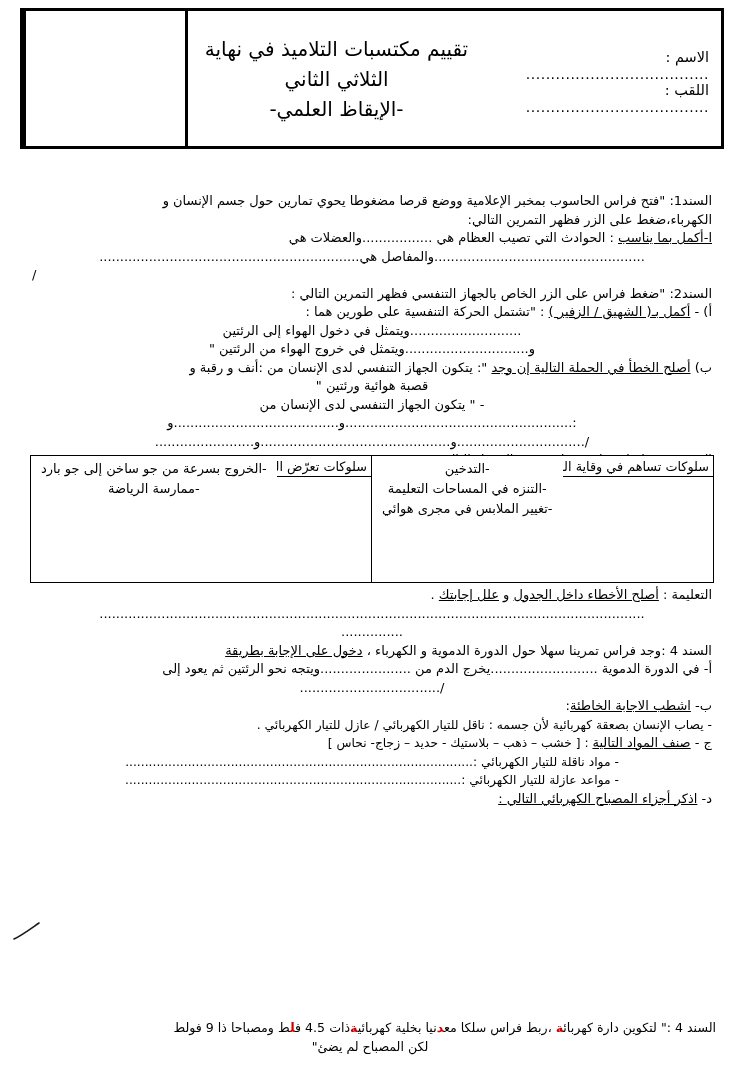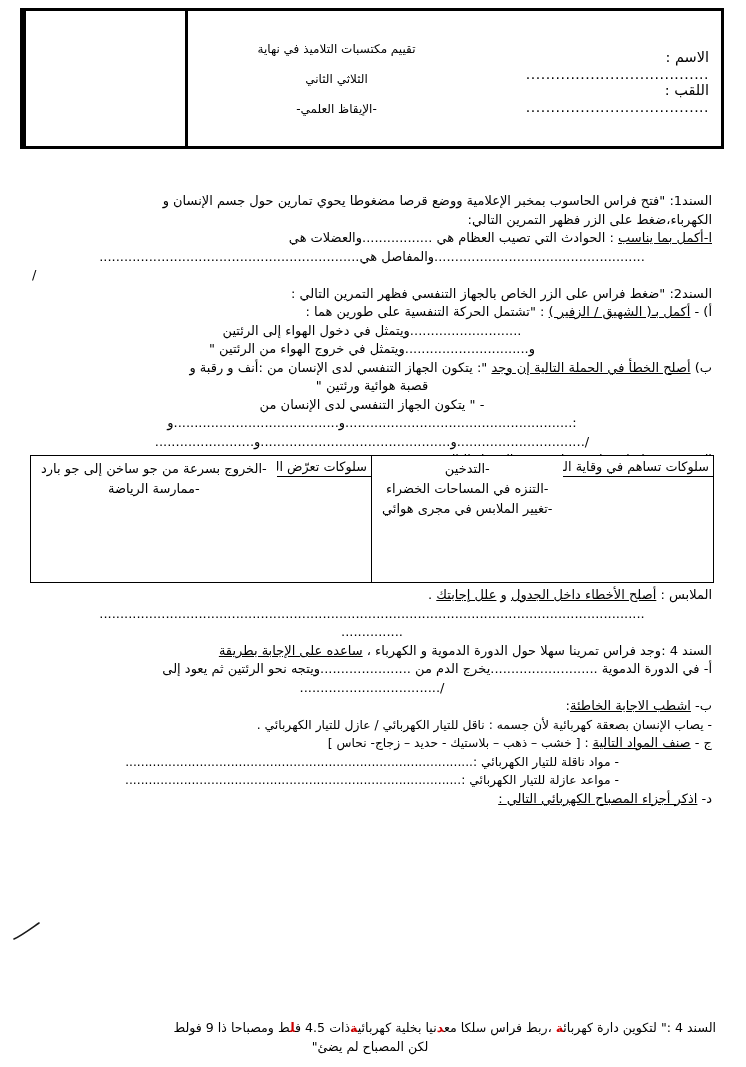--- a/index.html
+++ b/index.html
@@ -54,21 +54,21 @@
     justify-content: center;
     text-align: center;
     padding: 4px 8px;
   }
   .hdr-cell.ident {
     flex: 1;
     padding: 6px 12px 0 10px;
     text-align: right;
   }
   .title-line {
-    font-size: 12px;
+    font-size: 20px;
     line-height: 30px;
     white-space: nowrap;
   }
   .ident-row {
     font-size: 14.5px;
     line-height: 17px;
     text-align: right;
   }
   .dotline {
     font-size: 14px;
@@ -239,46 +239,46 @@
     <div class="ln r">السند 3 :" واصل فراس جولته فوجد الجدول التالي :</div>
 
   </div>
 
   <div class="content-table">
 
     <div class="ct-col rightcol">
       <div class="ct-head">سلوكات تساهم في وقاية الجهاز التنفسي</div>
       <div class="ct-body">
         <div class="ct-item">-التدخين</div>
-        <div class="ct-item">-التنزه في المساحات الخضراء</div>
+        <div class="ct-item">-التنزه في المساحات التعليمة</div>
         <div class="ct-item">-تغيير الملابس في مجرى هوائي</div>
       </div>
     </div>
 
     <div class="ct-col leftcol">
       <div class="ct-head">سلوكات تعرّض الجهاز التنفسي إلى أخطار</div>
       <div class="ct-body">
         <div class="ct-item">-الخروج بسرعة من جو ساخن إلى جو بارد</div>
         <div class="ct-item">-ممارسة الرياضة</div>
       </div>
     </div>
 
   </div>
 
   <div class="lower-block">
 
     <div class="ln r">
-      <span>الملابس : </span><span class="u">أصلح الأخطاء داخل الجدول</span><span>   و  </span><span class="u">علل إجابتك</span><span> .</span>
+      <span>التعليمة : </span><span class="u">أصلح الأخطاء داخل الجدول</span><span>   و  </span><span class="u">علل إجابتك</span><span> .</span>
     </div>
 
     <div class="ln c">....................................................................................................................................</div>
     <div class="ln c">...............</div>
 
     <div class="ln r">
-      <span>السند 4 :وجد فراس تمرينا سهلا حول الدورة الدموية و الكهرباء ، </span><span class="u">ساعده على الإجابة بطريقة</span>
+      <span>السند 4 :وجد فراس تمرينا سهلا حول الدورة الدموية و الكهرباء ، </span><span class="u">دخول على الإجابة بطريقة</span>
     </div>
 
 
     <div class="ln r">أ- في  الدورة الدموية ..........................يخرج الدم من ......................ويتجه نحو الرئتين ثم يعود إلى</div>
     <div class="ln c">/..................................</div>
 
     <div class="ln r">
       <span>ب- </span><span class="u">اشطب الاجابة الخاطئة</span><span>:</span>
     </div>
 

